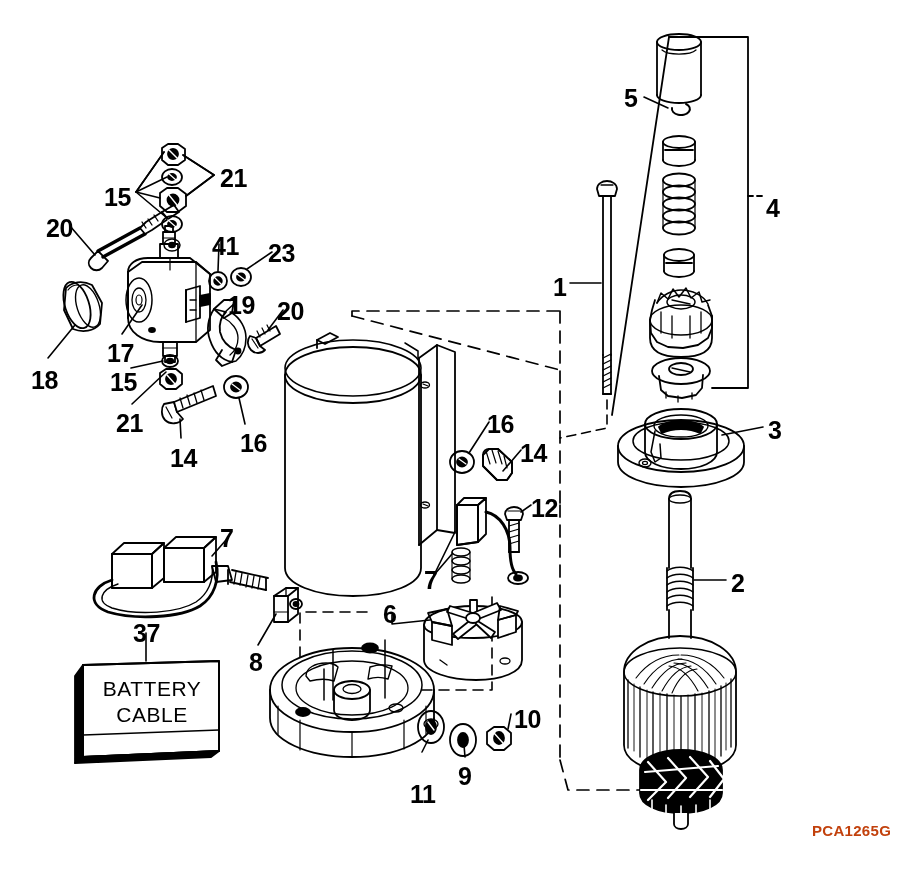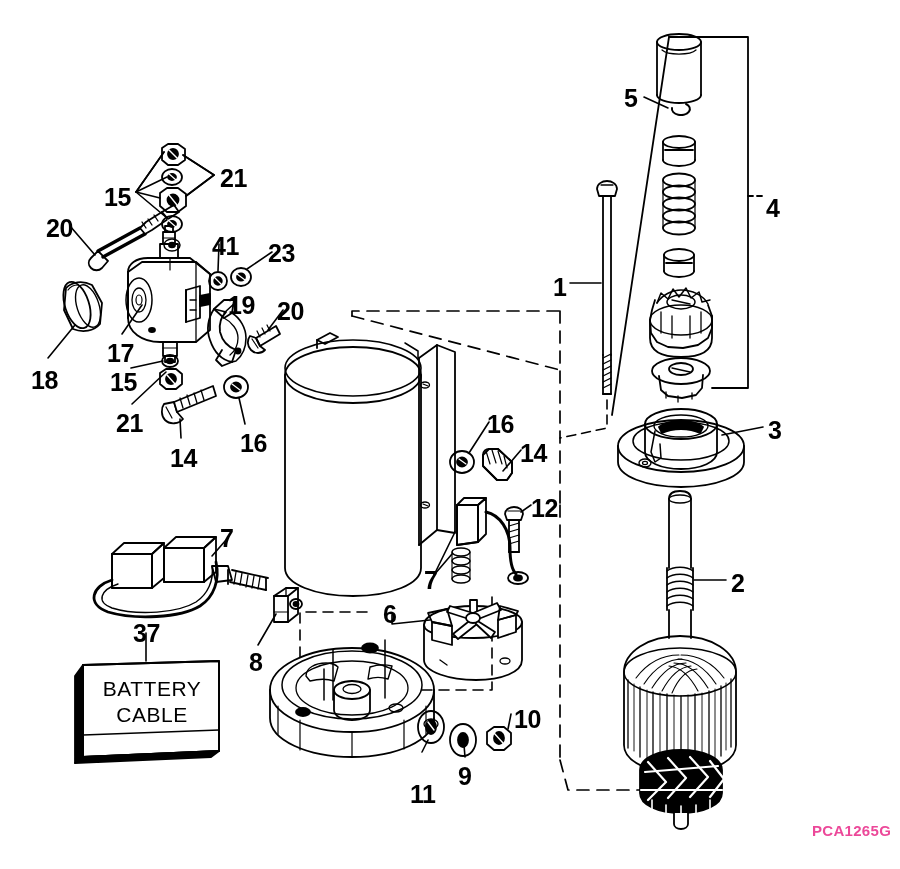--- a/index.html
+++ b/index.html
@@ -40,21 +40,21 @@
     text-align: center;
     line-height: 1.25;
     white-space: pre;
     letter-spacing: 0.5px;
   }
   .watermark {
     position: absolute;
     font-family: "Liberation Sans", sans-serif;
     font-size: 15px;
     font-weight: bold;
-    color: #ec4899;
+    color: #c2410c;
     letter-spacing: 0.3px;
     text-align: right;
   }
 </style>
 </head>
 <body>
 
 <div id="page">
 
   <svg id="diagram-svg" viewBox="0 0 900 869">

